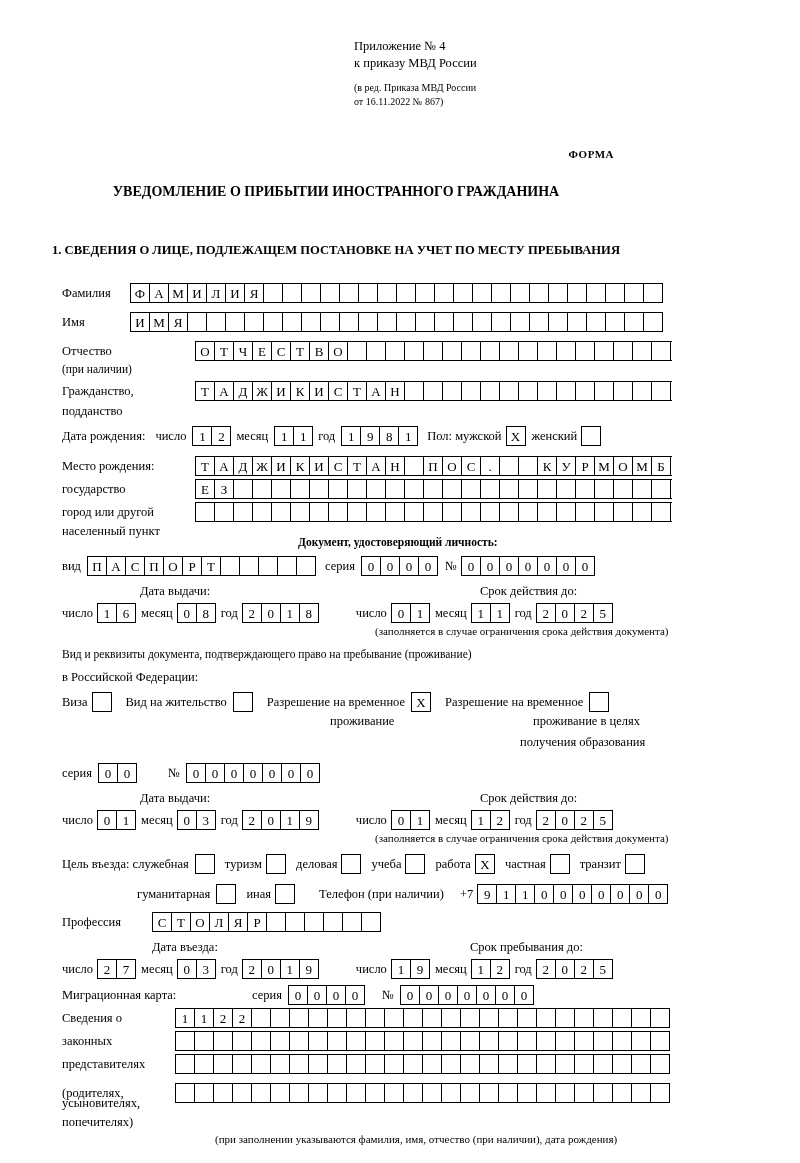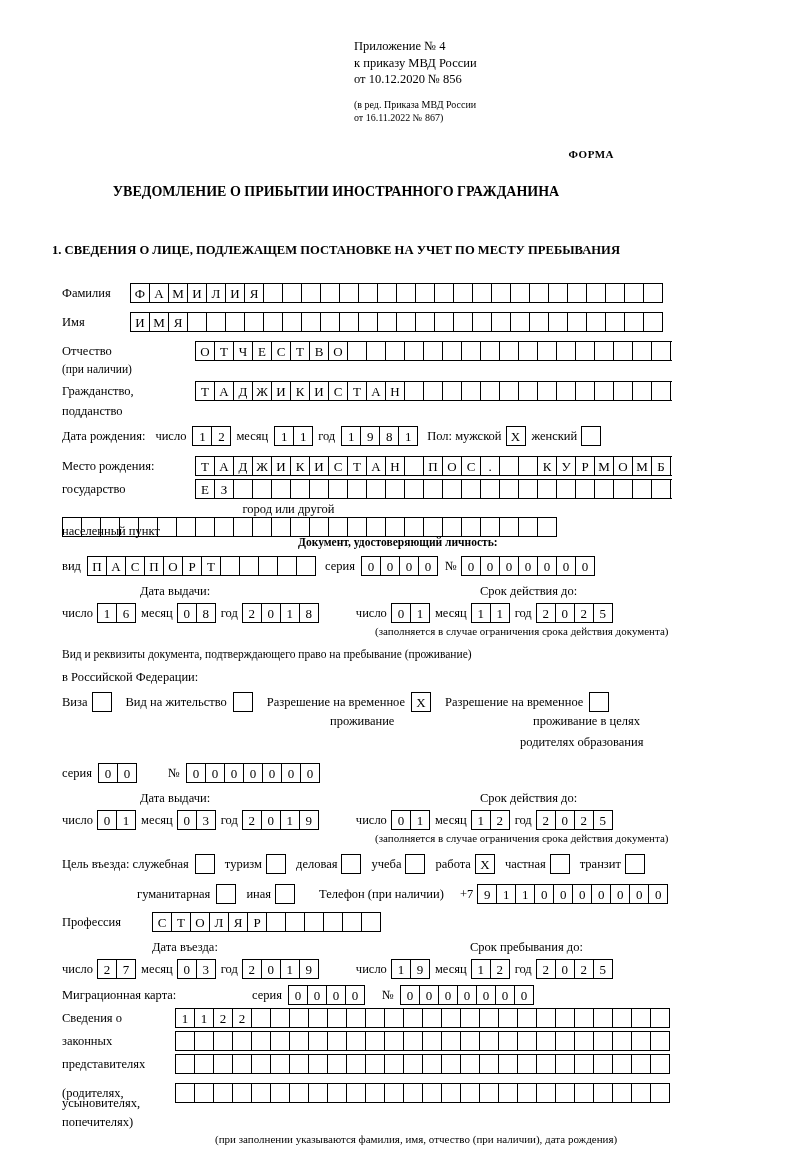--- a/index.html
+++ b/index.html
@@ -97,21 +97,20 @@
   .mr14{margin-right:14px;}
 </style>
 </head>
 <body>
 
 <div class="page">
 
   <div class="hdr">
     <div>Приложение № 4</div>
     <div>к приказу МВД России</div>
-    <div>от 10.12.2020 № 856</div>
     <div class="grp2">
       <div>(в ред. Приказа МВД России</div>
       <div>от 16.11.2022 № 867)</div>
     </div>
   </div>
 
   <div class="forma">ФОРМА</div>
 
   <div class="title">
     <div>УВЕДОМЛЕНИЕ О ПРИБЫТИИ ИНОСТРАННОГО ГРАЖДАНИНА</div>
@@ -337,21 +336,21 @@
         <span class="c"></span>
         <span class="c"></span>
         <span class="c"></span>
         <span class="c"></span>
         <span class="c"></span>
         <span class="c"></span>
         <span class="c"></span>
         <span class="c"></span>
       </span>
   </div>
-  <div class="row" style="top:502px;left:62px;flex-direction:column;">
+  <div class="row" style="top:502px;left:62px;">
     <span class="lbl" style="width:133px;">город или другой</span>
     <span class="cells" id="cells-birthplace-3">
         <span class="c"></span>
         <span class="c"></span>
         <span class="c"></span>
         <span class="c"></span>
         <span class="c"></span>
         <span class="c"></span>
         <span class="c"></span>
         <span class="c"></span>
@@ -484,21 +483,21 @@
     <span class="lbl mr6">Разрешение на временное</span>
     <span class="box" id="box-edu"></span>
   </div>
   <div class="row" style="top:714px;left:330px;">
     <span class="lbl">проживание</span>
   </div>
   <div class="row" style="top:714px;left:533px;">
     <span class="lbl">проживание в целях</span>
   </div>
   <div class="row" style="top:735px;left:520px;">
-    <span class="lbl">родителях образования</span>
+    <span class="lbl">получения образования</span>
   </div>
 
   <div class="row" style="top:763px;left:62px;">
     <span class="lbl mr6">серия</span>
     <span class="cells" id="cells-stay-series">
         <span class="c">0</span>
         <span class="c">0</span>
       </span>
     <span style="display:inline-block;width:32px;"></span>
     <span class="lbl mr6">№</span>

